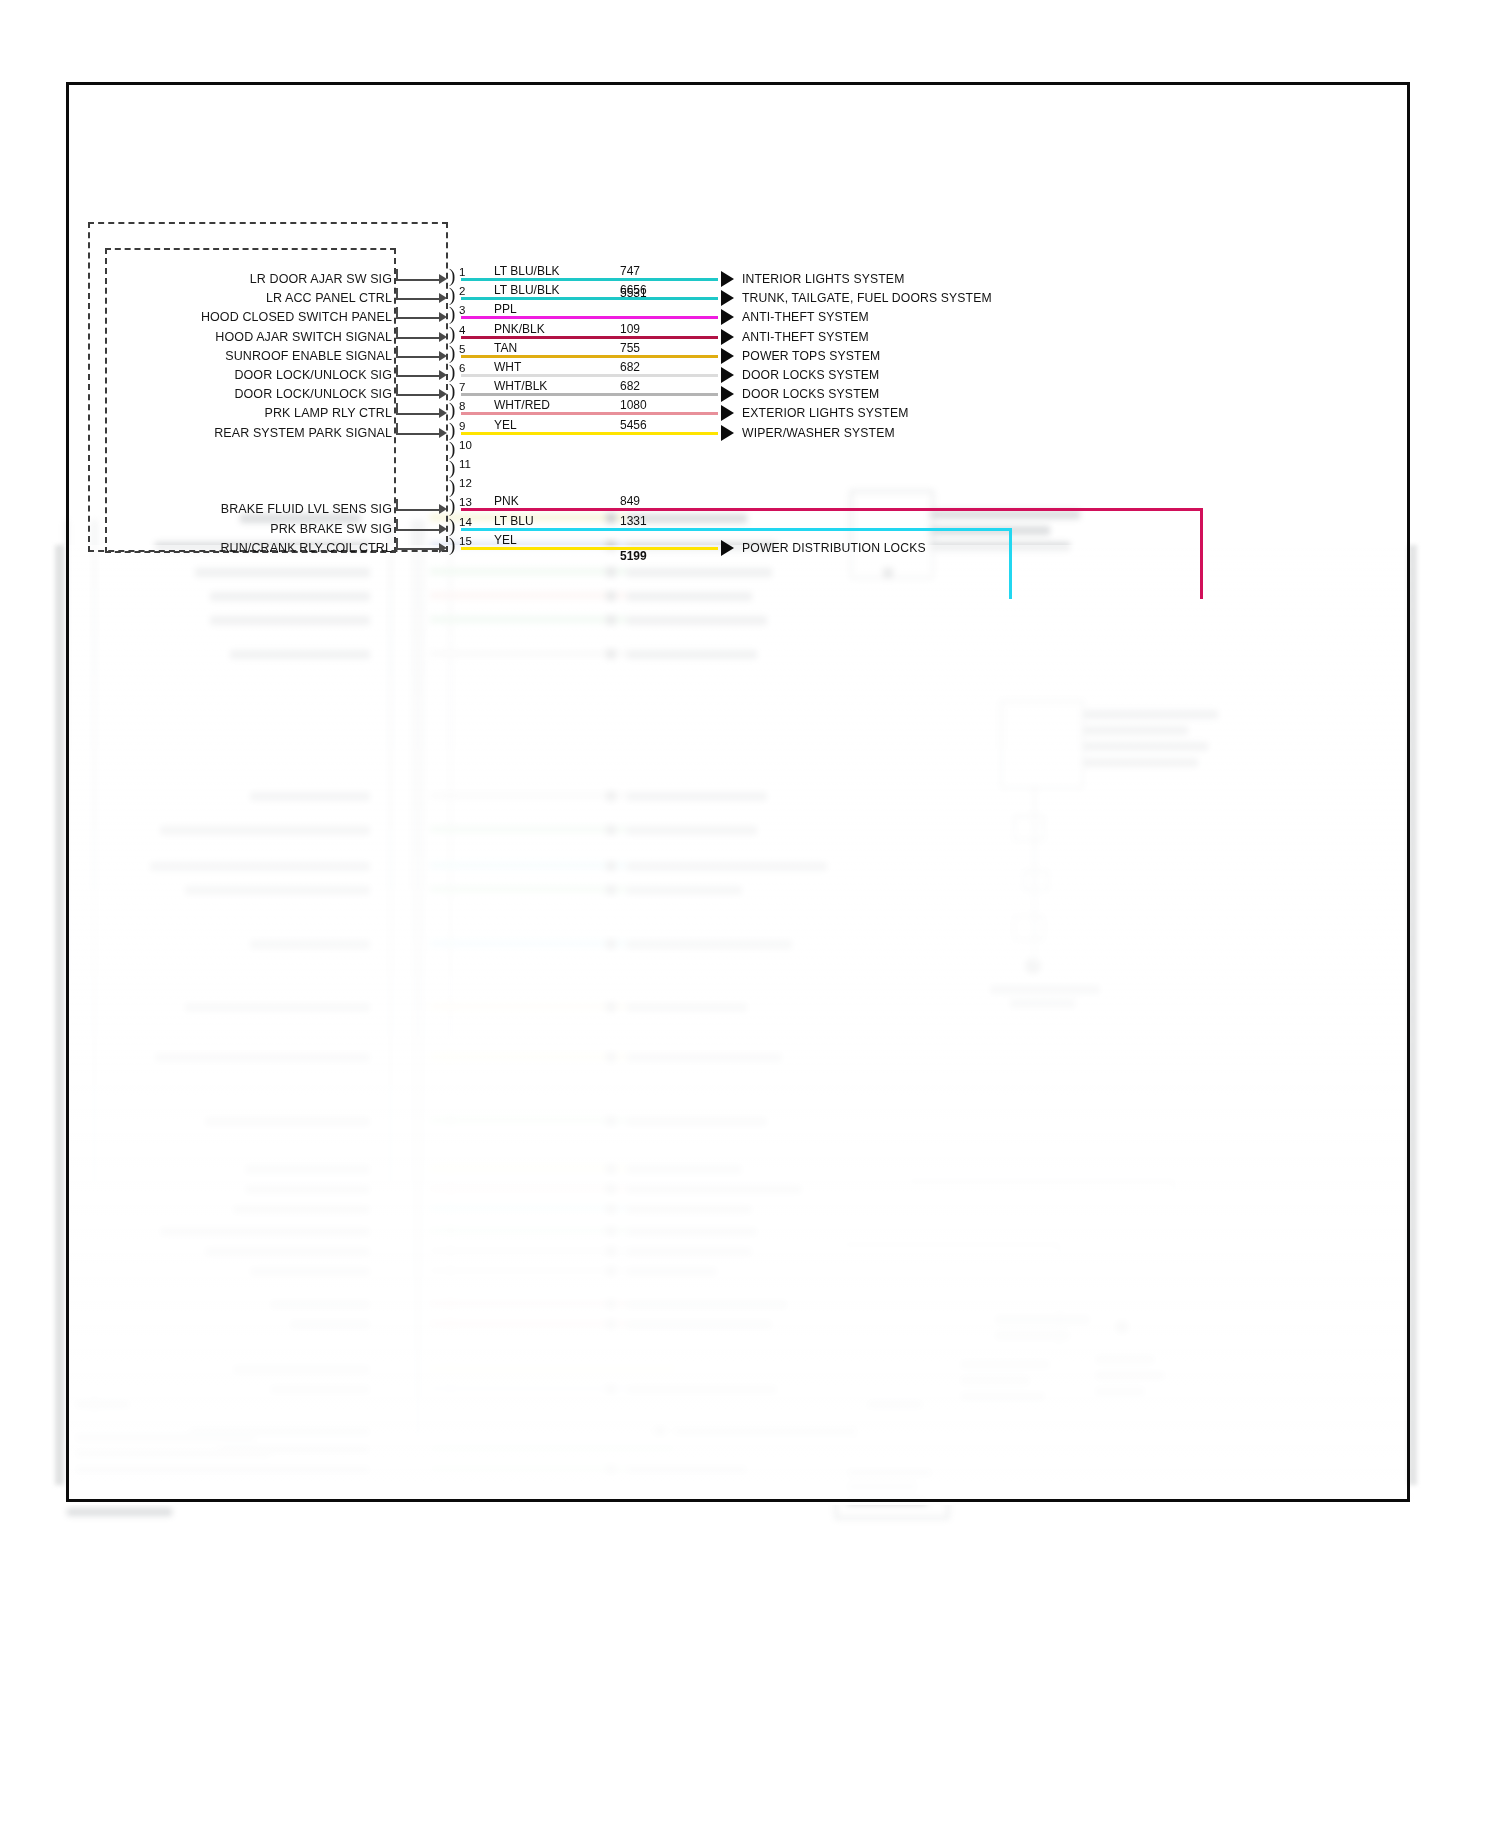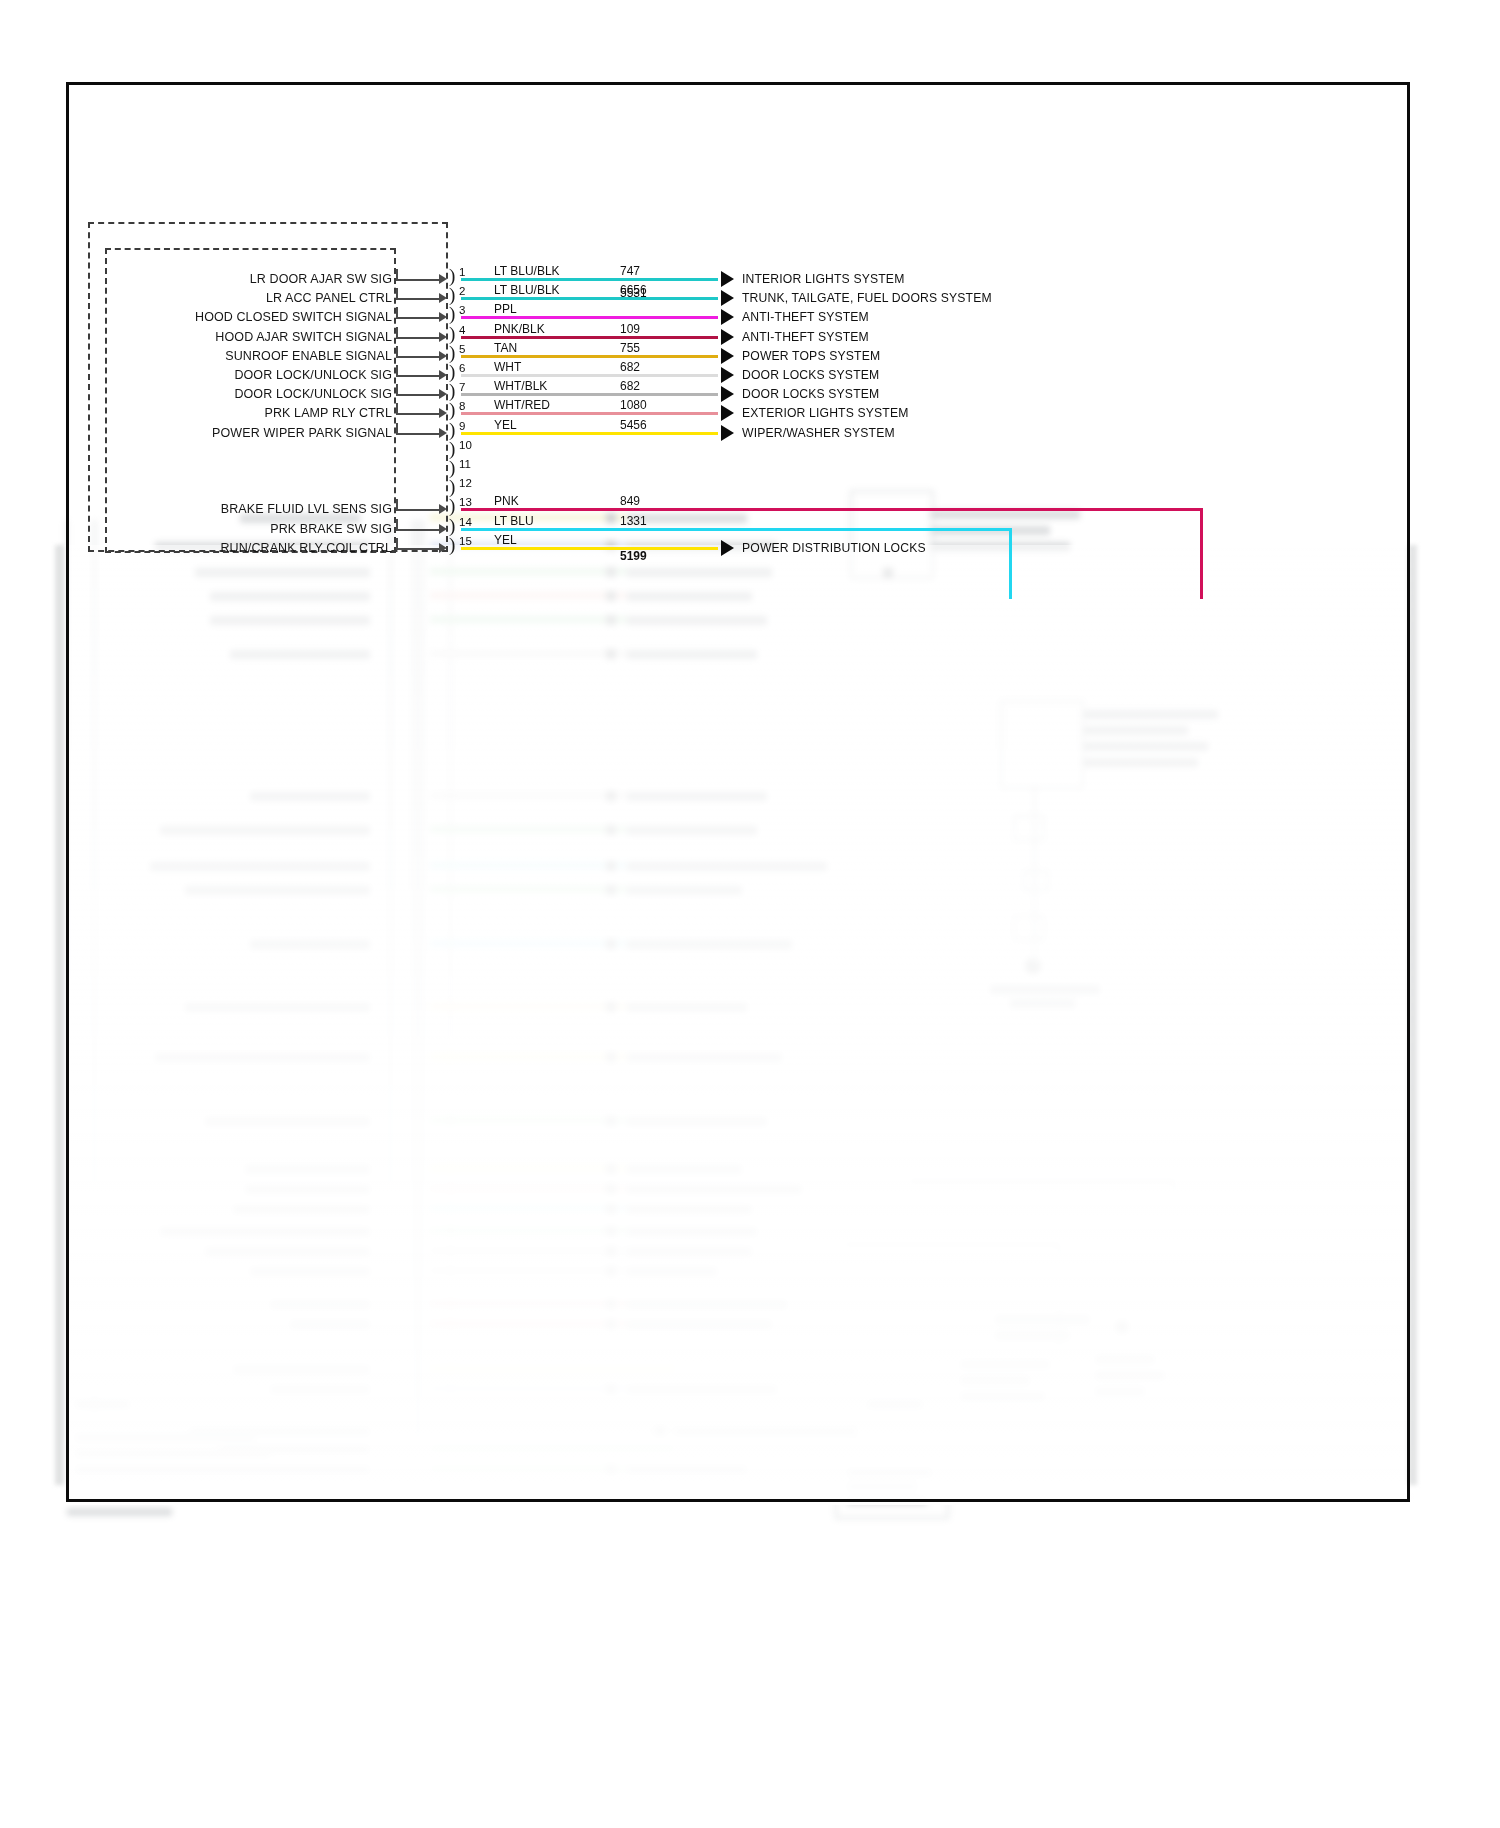--- a/index.html
+++ b/index.html
@@ -292,21 +292,21 @@
       <div class="lead" style="left: 396px; width: 47px; top: 298.2px;"></div>
       <div class="lead-tick" style="left: 396px; top: 288.2px;"></div>
       <div class="lead-arrow" style="left: 439px; top: 293.2px;"></div>
       <div class="wcolor" style="left: 494px; top: 284.2px;">LT BLU/BLK</div>
       <div class="wnum" style="left: 620px; top: 284.2px;">6656</div>
       <div class="wire" style="left: 461px; top: 297.2px; width: 257px; background: rgb(30, 200, 200);"></div>
       <div class="sysarrow" style="left: 721px; top: 290.2px;"></div>
       <div class="sysname" style="left: 742px; top: 292.2px;">TRUNK, TAILGATE, FUEL DOORS SYSTEM</div>
       <div class="pin-paren" style="left: 449px; top: 304.4px;">)</div>
       <div class="pin-num" style="left: 459px; top: 304.4px;">3</div>
-      <div class="sig-label" style="left: 120px; width: 272px; top: 310.4px;">HOOD CLOSED SWITCH SIGNAL</div>
+      <div class="sig-label" style="left: 120px; width: 272px; top: 310.4px;">HOOD CLOSED SWITCH PANEL</div>
       <div class="lead" style="left: 396px; width: 47px; top: 317.4px;"></div>
       <div class="lead-tick" style="left: 396px; top: 307.4px;"></div>
       <div class="lead-arrow" style="left: 439px; top: 312.4px;"></div>
       <div class="wcolor" style="left: 494px; top: 303.4px;">PPL</div>
       <div class="wnum" style="left: 620px; top: 287px;">5531</div>
       <div class="wire" style="left: 461px; top: 316.4px; width: 257px; background: rgb(239, 28, 224);"></div>
       <div class="sysarrow" style="left: 721px; top: 309.4px;"></div>
       <div class="sysname" style="left: 742px; top: 311.4px;">ANTI-THEFT SYSTEM</div>
       <div class="pin-paren" style="left: 449px; top: 323.6px;">)</div>
       <div class="pin-num" style="left: 459px; top: 323.6px;">4</div>
@@ -358,21 +358,21 @@
       <div class="lead" style="left: 396px; width: 47px; top: 413.4px;"></div>
       <div class="lead-tick" style="left: 396px; top: 403.4px;"></div>
       <div class="lead-arrow" style="left: 439px; top: 408.4px;"></div>
       <div class="wcolor" style="left: 494px; top: 399.4px;">WHT/RED</div>
       <div class="wnum" style="left: 620px; top: 399.4px;">1080</div>
       <div class="wire" style="left: 461px; top: 412.4px; width: 257px; background: rgb(232, 144, 154);"></div>
       <div class="sysarrow" style="left: 721px; top: 405.4px;"></div>
       <div class="sysname" style="left: 742px; top: 407.4px;">EXTERIOR LIGHTS SYSTEM</div>
       <div class="pin-paren" style="left: 449px; top: 419.6px;">)</div>
       <div class="pin-num" style="left: 459px; top: 419.6px;">9</div>
-      <div class="sig-label" style="left: 120px; width: 272px; top: 425.6px;">POWER WIPER PARK SIGNAL</div>
+      <div class="sig-label" style="left: 120px; width: 272px; top: 425.6px;">REAR SYSTEM PARK SIGNAL</div>
       <div class="lead" style="left: 396px; width: 47px; top: 432.6px;"></div>
       <div class="lead-tick" style="left: 396px; top: 422.6px;"></div>
       <div class="lead-arrow" style="left: 439px; top: 427.6px;"></div>
       <div class="wcolor" style="left: 494px; top: 418.6px;">YEL</div>
       <div class="wnum" style="left: 620px; top: 418.6px;">5456</div>
       <div class="wire" style="left: 461px; top: 431.6px; width: 257px; background: rgb(255, 228, 0);"></div>
       <div class="sysarrow" style="left: 721px; top: 424.6px;"></div>
       <div class="sysname" style="left: 742px; top: 426.6px;">WIPER/WASHER SYSTEM</div>
       <div class="pin-paren" style="left: 449px; top: 438.8px;">)</div>
       <div class="pin-num" style="left: 459px; top: 438.8px;">10</div>

